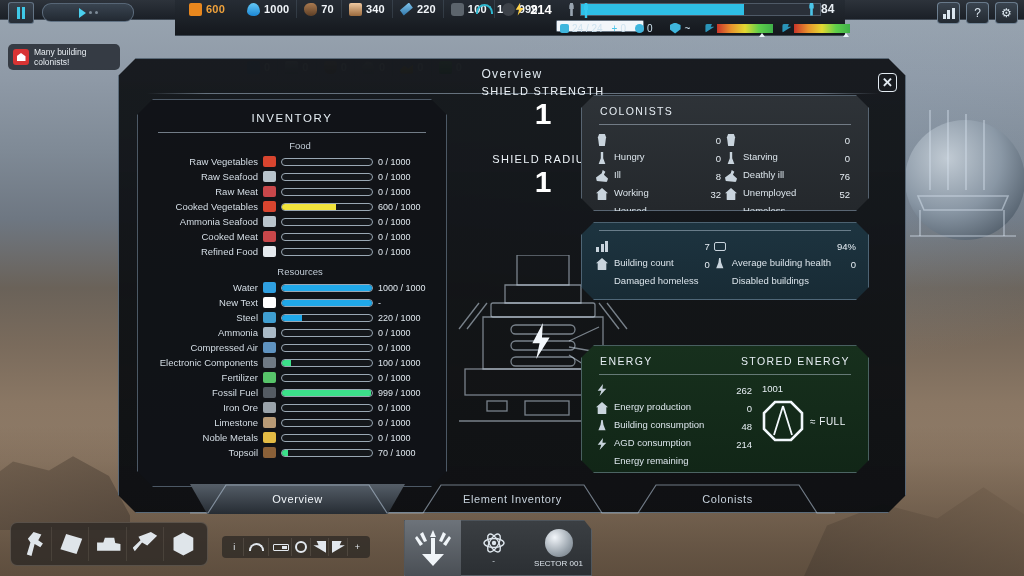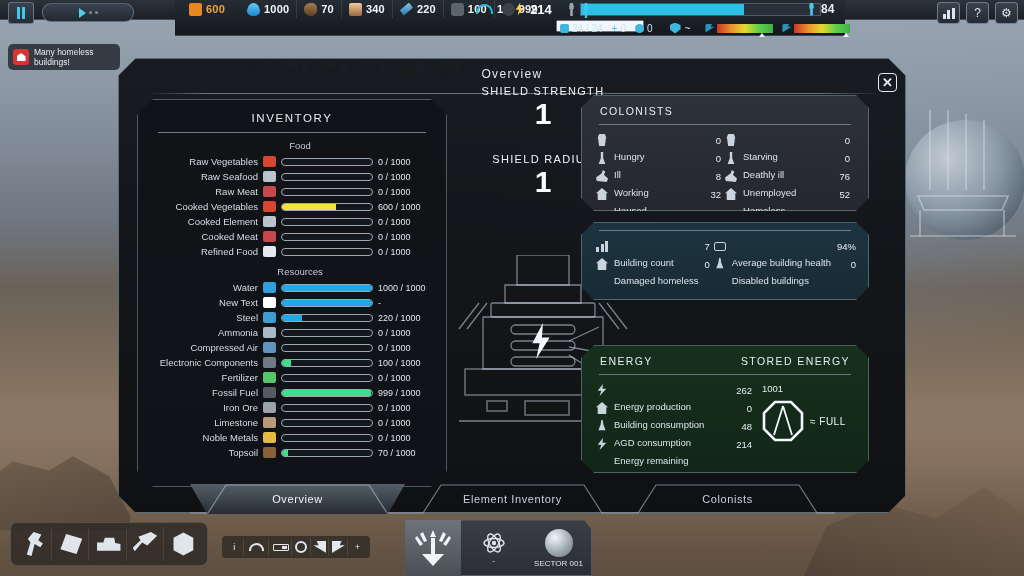--- a/index.html
+++ b/index.html
@@ -490,21 +490,21 @@
       <span>?</span>
     </div>
     <div class="hud-btn">
       <span>⚙</span>
     </div>
   </div>
 </div>
 
 <div class="alert-toast">
   <span class="alert-ico"></span>
-  <span class="alert-txt">Many homeless buildings!</span>
+  <span class="alert-txt">Many building colonists!</span>
 </div>
 
 <div class="panel">
   <div class="panel-title">Overview</div>
   <div class="title-rule"></div>
   <div class="panel-close">✕</div>
 
   <div class="inv-box">
     <div class="inv-title">INVENTORY</div>
     <div class="inv-rule"></div>
@@ -536,21 +536,21 @@
         </div>
         <div class="inv-row">
           <span class="inv-label">Cooked Vegetables</span>
           <span class="inv-ico" style="background: rgb(216, 69, 47);"></span>
           <span class="inv-track">
             <i style="width: 60%; background: rgb(242, 228, 60);"></i>
           </span>
           <span class="inv-num">600 / 1000</span>
         </div>
         <div class="inv-row">
-          <span class="inv-label">Cooked Element</span>
+          <span class="inv-label">Ammonia Seafood</span>
           <span class="inv-ico" style="background: rgb(185, 196, 204);"></span>
           <span class="inv-track">
             <i style="width: 0%; background: rgb(242, 228, 60);"></i>
           </span>
           <span class="inv-num">0 / 1000</span>
         </div>
         <div class="inv-row">
           <span class="inv-label">Cooked Meat</span>
           <span class="inv-ico" style="background: rgb(200, 71, 74);"></span>
           <span class="inv-track">

